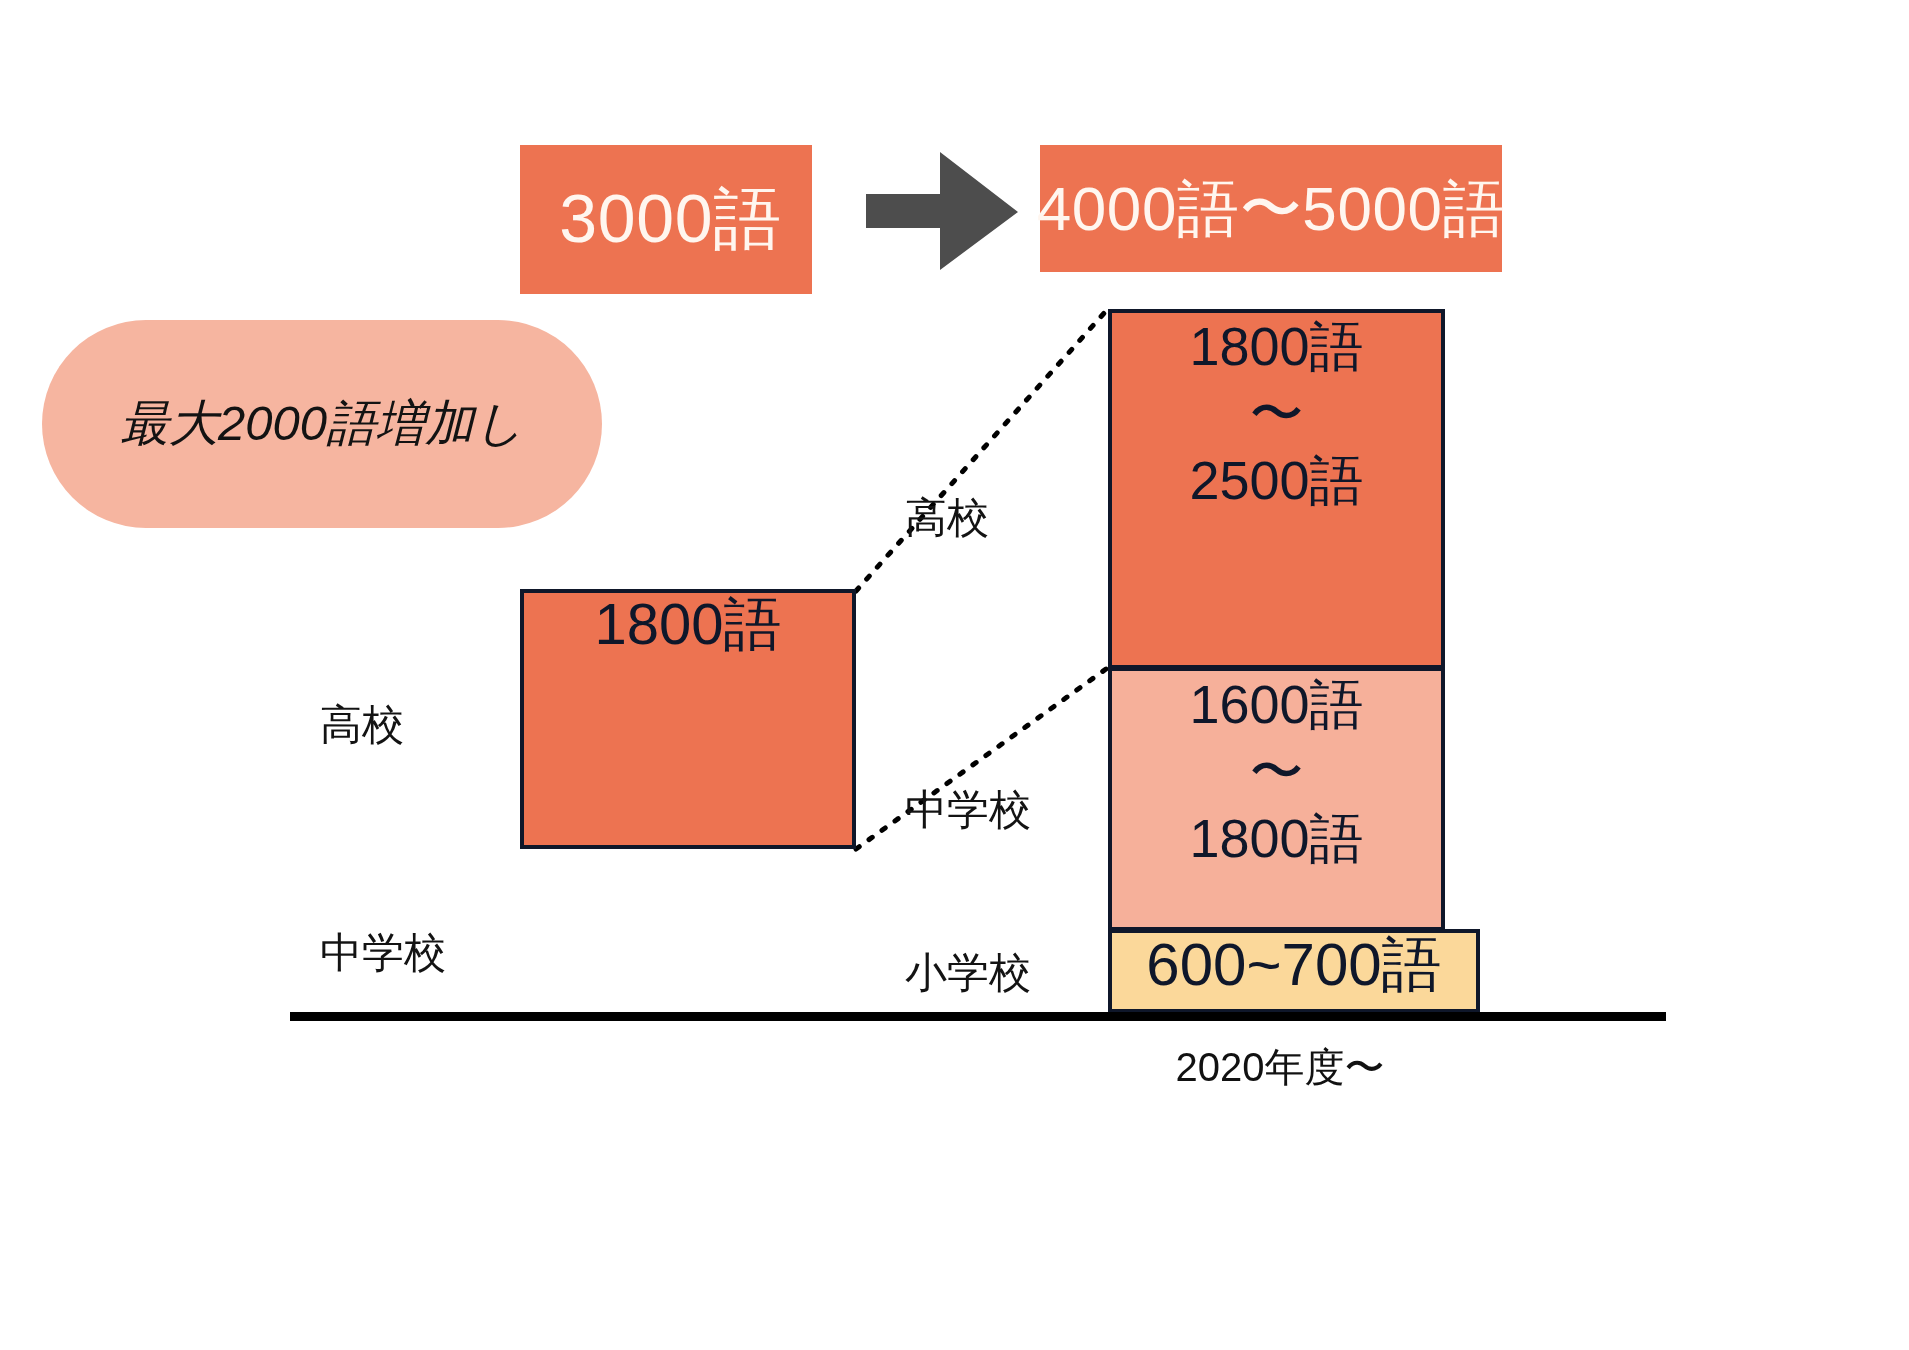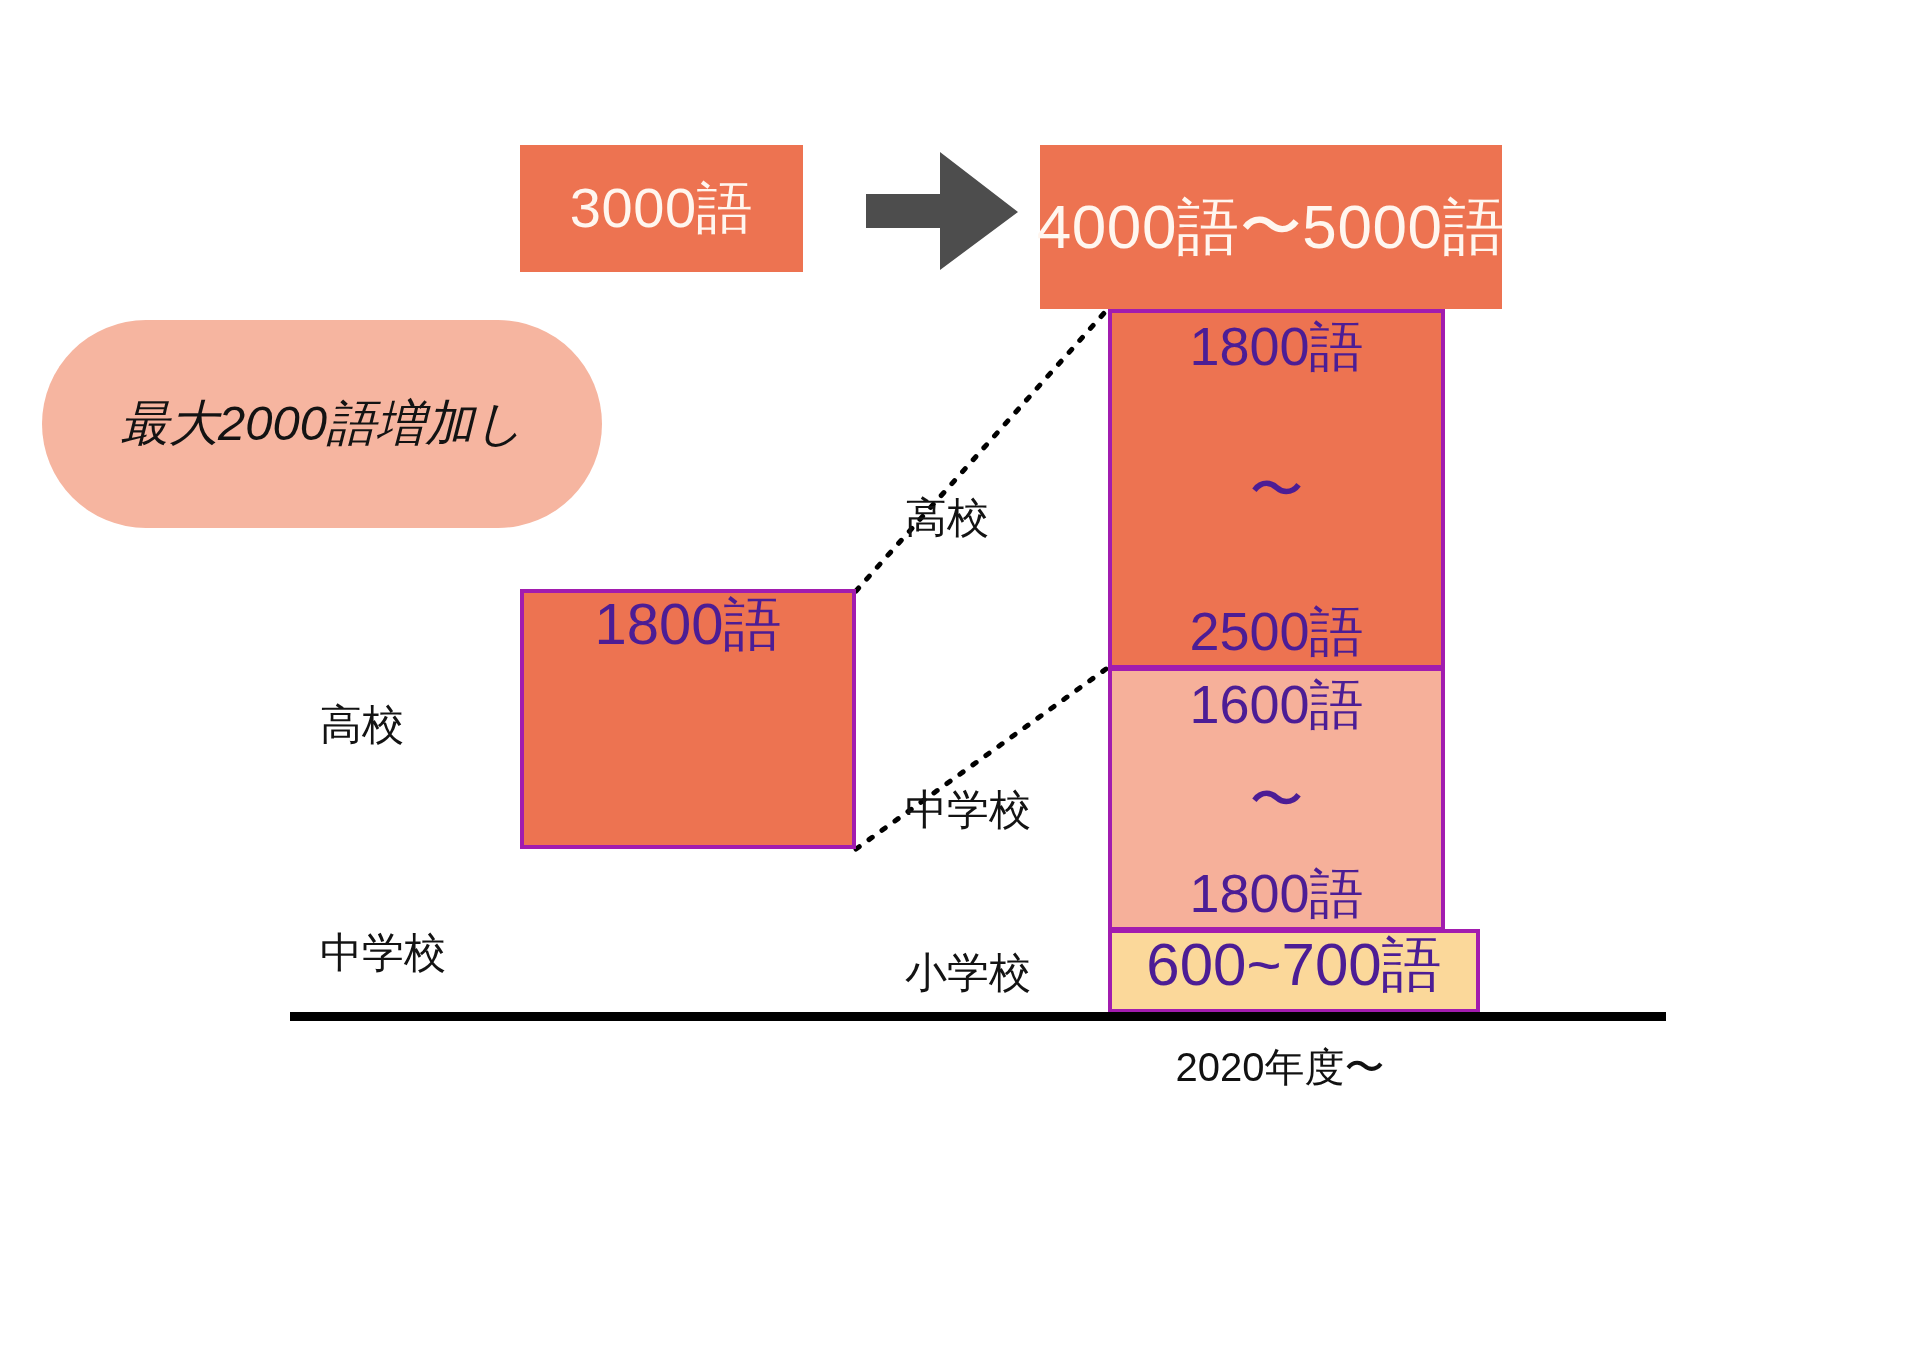--- a/index.html
+++ b/index.html
@@ -15,22 +15,22 @@
   
   .banner{
     position:absolute;
     background:#ED7351;
     color:#FFF6EF;
     display:flex;align-items:center;justify-content:center;
     font-weight:400;
     letter-spacing:.01em;
     white-space:nowrap;
   }
-  #banner-before{left:520px;top:145px;width:283px;height:127px;font-size:56px;}
-  #banner-after {left:1040px;top:145px;width:462px;height:164px;font-size:62px;}
+  #banner-before{left:520px;top:145px;width:283px;height:149px;font-size:68px;padding-left:9px;}
+  #banner-after {left:1040px;top:145px;width:462px;height:127px;font-size:62px;}
 
   #arrow-icon{position:absolute;left:866px;top:152px;width:152px;height:118px;}
 
   
   #callout{
     position:absolute;left:42px;top:320px;width:560px;height:208px;
     background:#F6B5A0;
     border-radius:104px;
     display:flex;flex-direction:column;align-items:center;justify-content:center;
     color:#131313;
@@ -44,24 +44,24 @@
   
   #baseline{
     position:absolute;left:290px;top:1012px;width:1376px;height:9px;
     background:#000000;
   }
 
   
   .seg{
     position:absolute;
     box-sizing:border-box;
-    border:4px solid #a21caf;
+    border:4px solid #0f172a;
     display:flex;flex-direction:column;
-    align-items:center;justify-content:space-between;
-    color:#4c1d95;
+    align-items:center;justify-content:flex-start;
+    color:#0f172a;
     white-space:nowrap;
   }
   .seg .v{display:block;line-height:1.08;}
 
   
   #l-high{left:520px;top:589px;width:336px;height:260px;background:#ED7351;font-size:58px;}
   #l-jhs {left:520px;top:847px;width:336px;height:167px;background:#F6B09A;font-size:58px;}
 
   
   #r-high{left:1108px;top:309px;width:337px;height:360px;background:#ED7351;font-size:54px;}

